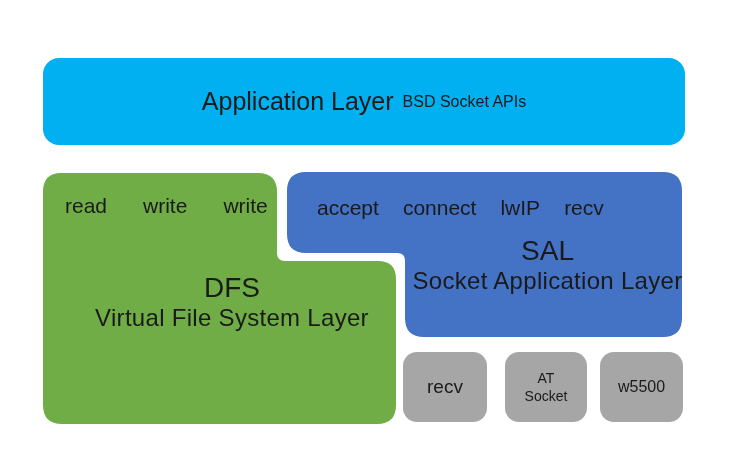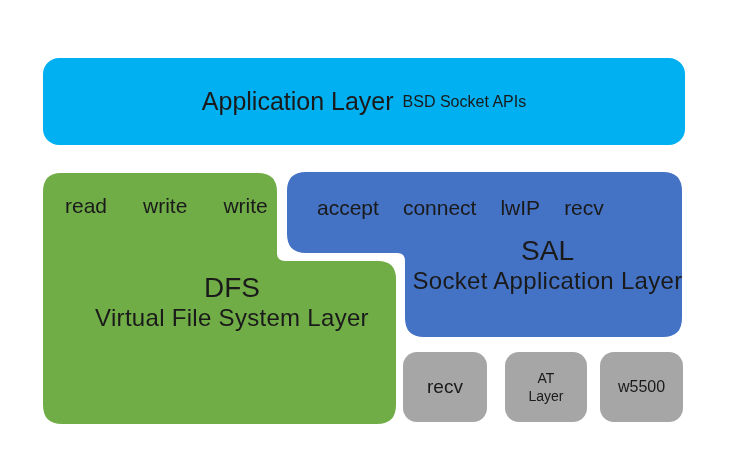--- a/index.html
+++ b/index.html
@@ -112,19 +112,19 @@
 
   <div class="layer-caption sal-caption">
     <div class="acronym">SAL</div>
     <div class="full-name">Socket Application Layer</div>
   </div>
 
   <div class="impl-box impl-lwip">
     <span class="impl-label">recv</span>
   </div>
   <div class="impl-box impl-at">
-    <span class="impl-label">AT Layer</span>
+    <span class="impl-label">AT Socket</span>
   </div>
   <div class="impl-box impl-w5500">
     <span class="impl-label">w5500</span>
   </div>
 
 </div>
 
 </body></html>

